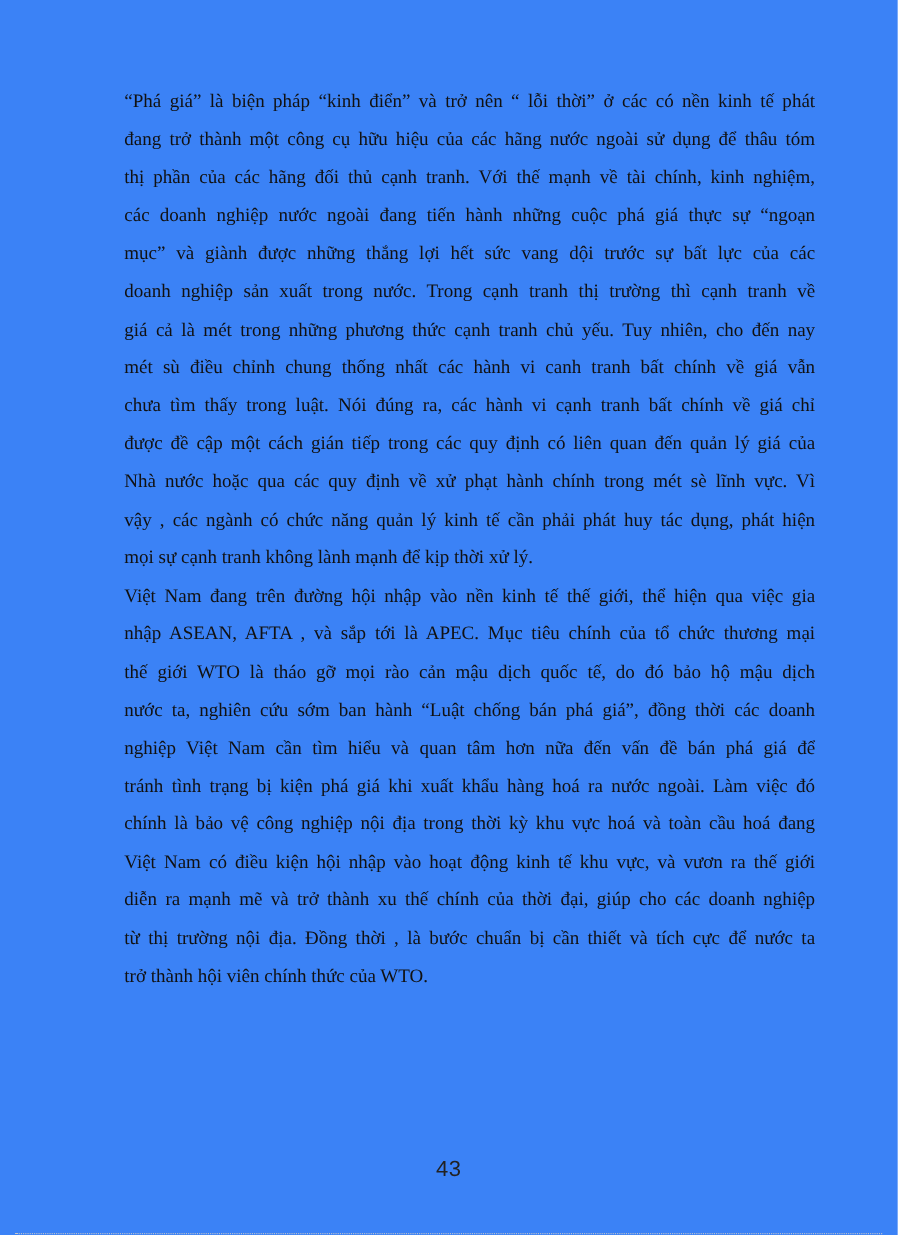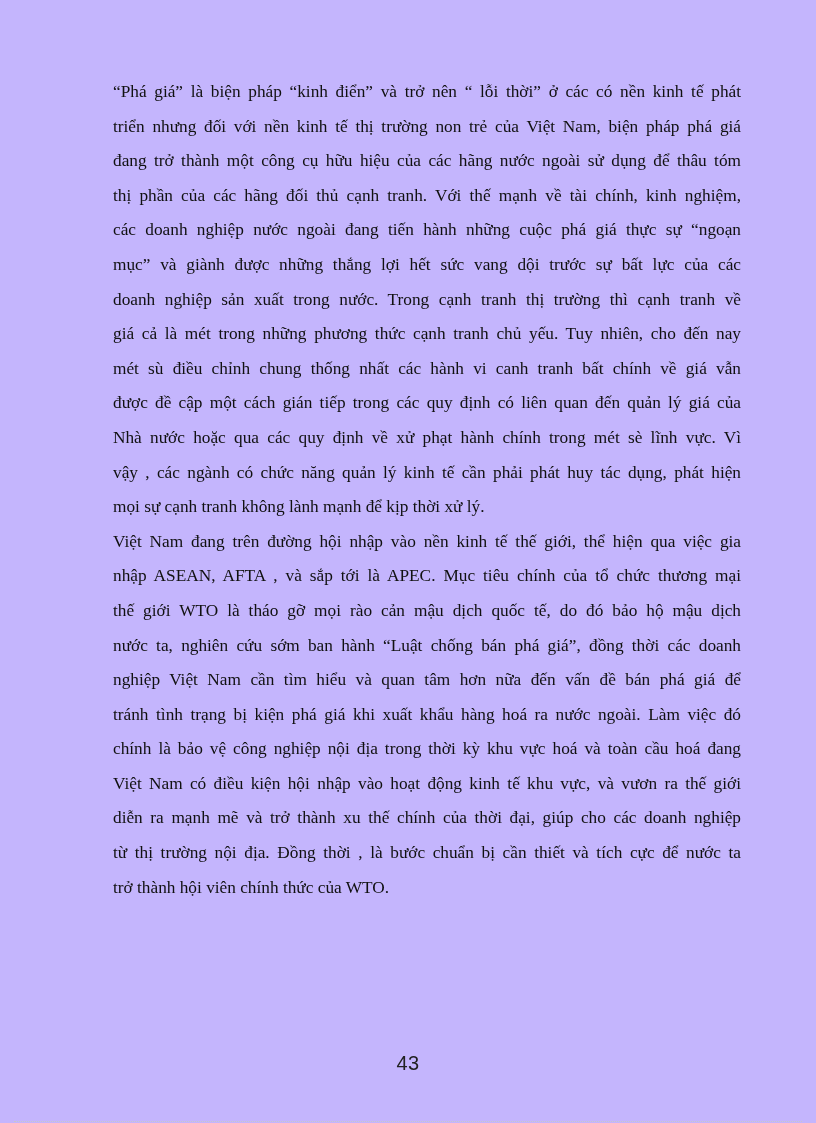--- a/index.html
+++ b/index.html
@@ -13,21 +13,21 @@
       position: relative;
       overflow: hidden;
       font-family: "Liberation Serif", "DejaVu Serif", serif;
       color: #111111;
     }
     .page {
       position: absolute;
       left: 0; top: 0;
       width: 816px;
       height: 1123px;
-      background: #c4b5fd;
+      background: #3b82f6;
     }
     .text-block {
       position: absolute;
       left: 113px;
       top: 75px;
       width: 628px;
     }
     .line {
       display: block;
       height: 34.6px;
@@ -61,28 +61,28 @@
     }
   </style>
 </head>
 <body>
 
 <div class="page">
   <div class="text-block">
 
     <div class="paragraph">
       <span class="line">“Phá giá” là biện pháp “kinh điển” và trở nên “ lỗi thời” ở các có nền kinh tế phát</span>
-      <span class="line">triển nhưng đối với nền kinh tế thị trường non trẻ của Việt Nam, biện pháp phá giá</span>
       <span class="line">đang trở thành một công cụ hữu hiệu của các hãng nước ngoài sử dụng để thâu tóm</span>
       <span class="line">thị phần của các hãng đối thủ cạnh tranh. Với thế mạnh về tài chính, kinh nghiệm,</span>
       <span class="line">các doanh nghiệp nước ngoài đang tiến hành những cuộc phá giá thực sự “ngoạn</span>
       <span class="line">mục” và giành được những thắng lợi hết sức vang dội trước sự bất lực của các</span>
       <span class="line">doanh nghiệp sản xuất trong nước. Trong cạnh tranh thị trường thì cạnh tranh về</span>
       <span class="line">giá cả là mét trong những phương thức cạnh tranh chủ yếu. Tuy nhiên, cho đến nay</span>
       <span class="line">mét sù điều chỉnh chung thống nhất các hành vi canh tranh bất chính về giá vẫn</span>
+      <span class="line">chưa tìm thấy trong luật. Nói đúng ra, các hành vi cạnh tranh bất chính về giá chỉ</span>
       <span class="line">được đề cập một cách gián tiếp trong các quy định có liên quan đến quản lý giá của</span>
       <span class="line">Nhà nước hoặc qua các quy định về xử phạt hành chính trong mét sè lĩnh vực. Vì</span>
       <span class="line">vậy , các ngành có chức năng quản lý kinh tế cần phải phát huy tác dụng, phát hiện</span>
       <span class="line last">mọi sự cạnh tranh không lành mạnh để kịp thời xử lý.</span>
     </div>
 
     <div class="paragraph">
       <span class="line">Việt Nam đang trên đường hội nhập vào nền kinh tế thế giới, thể hiện qua việc gia</span>
       <span class="line">nhập ASEAN, AFTA , và sắp tới là APEC. Mục tiêu chính của tổ chức thương mại</span>
       <span class="line">thế giới WTO là tháo gỡ mọi rào cản mậu dịch quốc tế, do đó bảo hộ mậu dịch</span>

